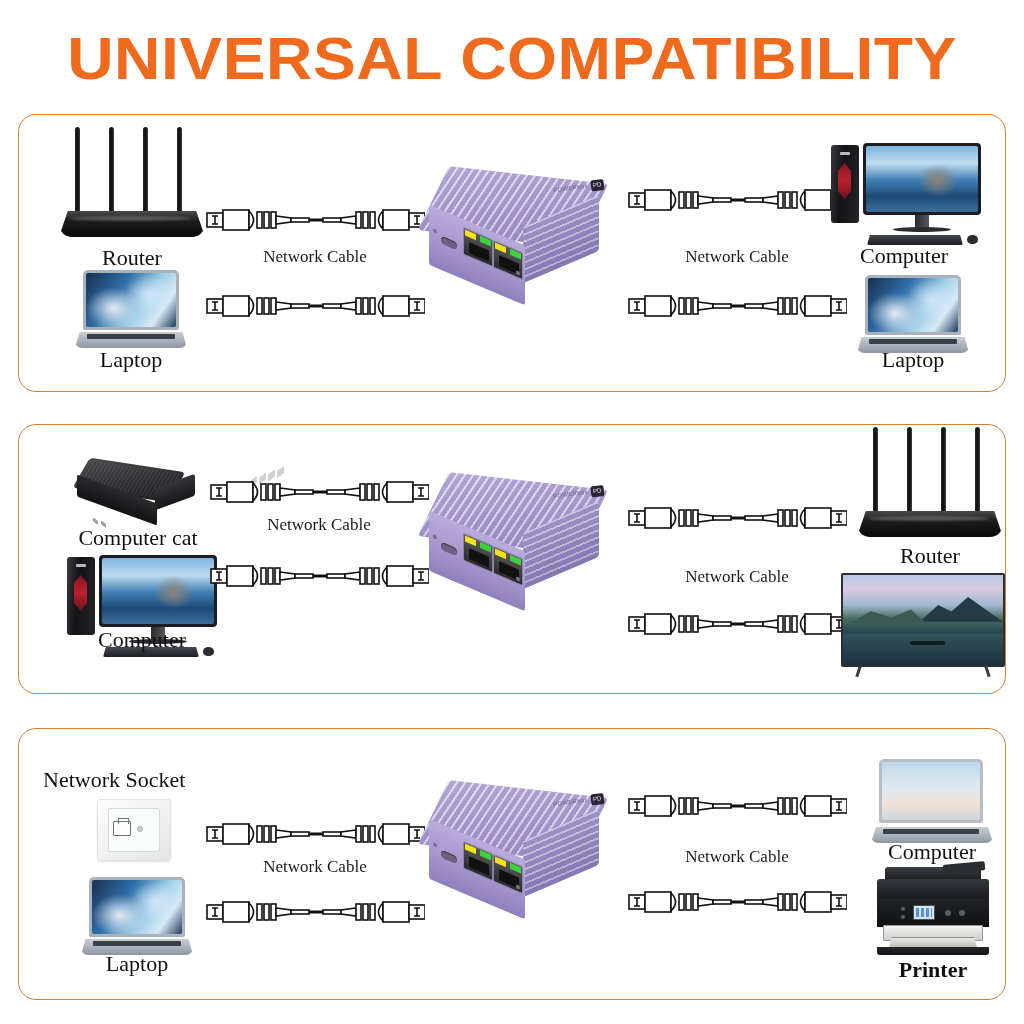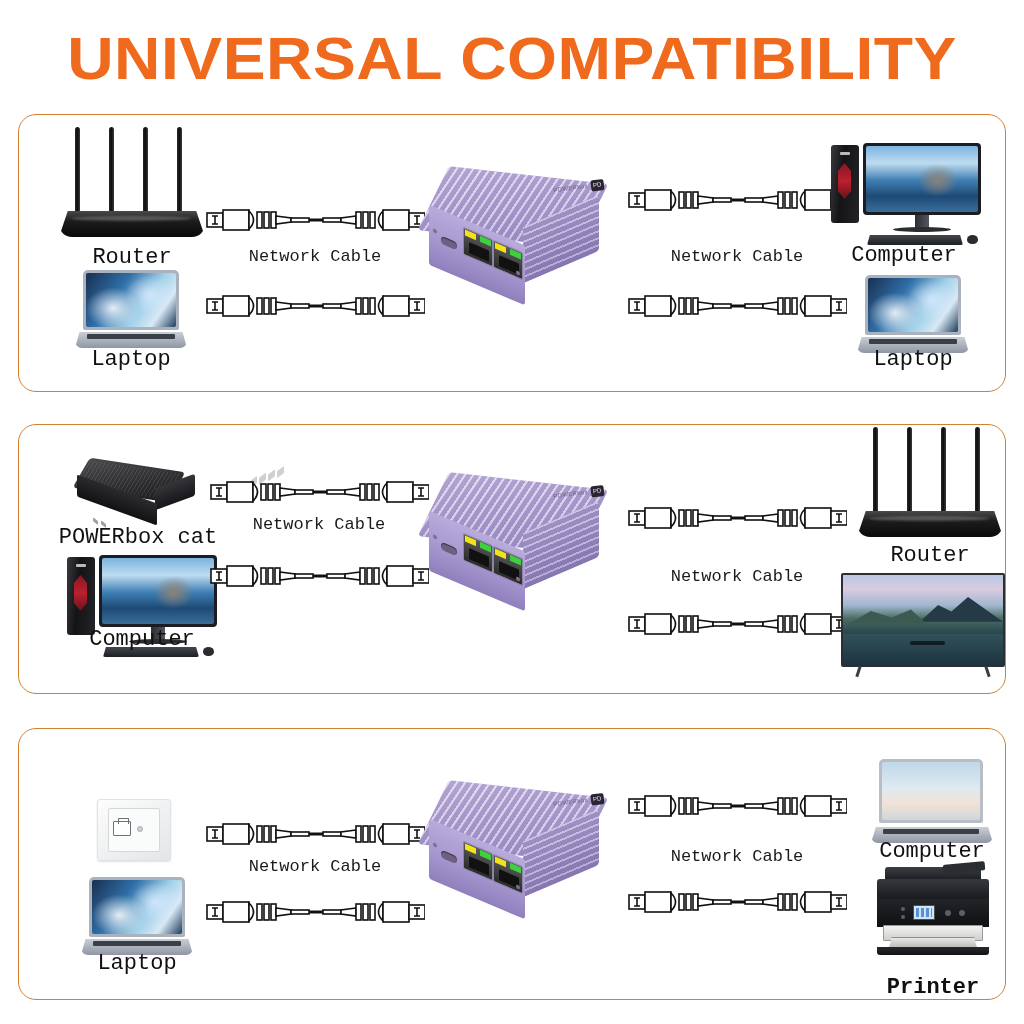--- a/index.html
+++ b/index.html
@@ -36,21 +36,21 @@
   #panel-3 { top: 728px; height: 272px; }
 
   .stage { position: absolute; inset: 0; }
   .node { position: absolute; }
   .label {
     position: absolute;
     color: #111;
     font-size: 22px;
     white-space: nowrap;
     text-align: center;
-    font-family: Liberation Mono, monospace;
+    font-family: Liberation Serif, serif;
   }
   .label.cable-label { font-size: 17px; color: #1a1a1a; }
 
   
   .router { width: 150px; height: 112px; }
   .router .ant {
     position: absolute; bottom: 28px; width: 5px; height: 90px;
     background: linear-gradient(90deg,#2a2a2a,#0d0d0d 45%,#3a3a3a);
     border-radius: 3px;
   }
@@ -564,21 +564,21 @@
           <span class="mport p1"></span>
             <span class="mport p2"></span>
           <span class="mport p3"></span>
             <span class="mport p4"></span>
         </div>
         <div class="mfront">
             <span class="mled l1"></span>
             <span class="mled l2"></span>
           </div>
       </div>
-      <div class="label" style="left:24px; top:100px; width:190px;">POWERbox cat</div>
+      <div class="label" style="left:24px; top:100px; width:190px;">Computer cat</div>
 
       <div class="node desktop" style="left:48px; top:130px;">
         <div class="tower">
             <span class="tled"></span>
           </div>
         <div class="mon">
             <div class="scr"></div>
           </div>
         <div class="stand"></div>
           <div class="foot"></div>
@@ -740,20 +740,21 @@
         <span class="leg lgl"></span>
           <span class="leg lgr"></span>
       </div>
 
     </div>
   </div>
 
   <div class="panel" id="panel-3">
     <div class="stage">
 
+      <div class="label" style="left:24px; top:38px; width:200px; text-align:left;">Network Socket</div>
       <div class="node socket" style="left:78px; top:70px;">
         <div class="plate">
             <div class="inner"></div>
           </div>
         <div class="jack"></div>
           <div class="dot"></div>
       </div>
 
       <div class="node laptop" style="left:62px; top:148px;">
         <div class="lid">
@@ -912,18 +913,18 @@
         <div class="panel-l"></div>
         <div class="lcd"></div>
         <span class="btn b1"></span>
           <span class="btn b2"></span>
         <span class="btn b3"></span>
           <span class="btn b4"></span>
         <div class="tray"></div>
         <div class="tray2"></div>
         <div class="foot"></div>
       </div>
-      <div class="label" style="left:848px; top:246px; width:132px; font-weight:bold;">Printer</div>
+      <div class="label" style="left:848px; top:228px; width:132px; font-weight:bold;">Printer</div>
 
     </div>
   </div>
 
 </div>
 
 </body></html>

